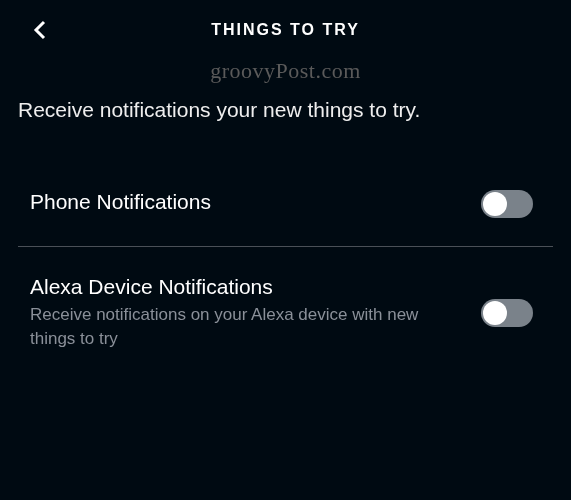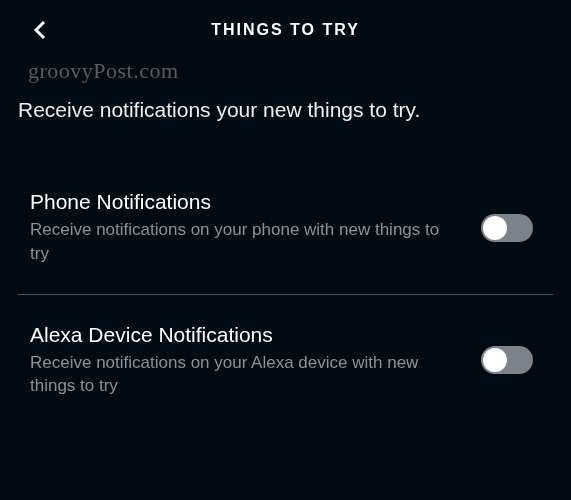--- a/index.html
+++ b/index.html
@@ -30,27 +30,27 @@
       height: 24px;
       cursor: pointer;
     }
     .header-title {
       font-size: 16px;
       font-weight: 700;
       letter-spacing: 2px;
       color: #ffffff;
     }
     .watermark {
+      text-align: center;
       font-family: Georgia, 'Times New Roman', serif;
       font-size: 22px;
       color: #5a5a5a;
       margin-top: -2px;
       margin-bottom: 14px;
       letter-spacing: 0.5px;
-      padding-left: 28px;
     }
     .description {
       font-size: 21px;
       color: #eeeeee;
       padding: 0 18px;
       margin-bottom: 50px;
       font-weight: 400;
     }
     .setting-row {
       display: flex;
@@ -109,21 +109,20 @@
   <div class="header-title">THINGS TO TRY</div>
 </div>
 
 <div class="watermark">groovyPost.com</div>
 
 <div class="description">Receive notifications your new things to try.</div>
 
 <div class="setting-row">
   <div class="setting-text">
     <div class="setting-title">Phone Notifications</div>
-    <div class="setting-subtitle">Receive notifications on your phone with new things to try</div>
   </div>
   <div class="toggle">
     <div class="toggle-knob"></div>
   </div>
 </div>
 
 <div class="divider"></div>
 
 <div class="setting-row">
   <div class="setting-text">

